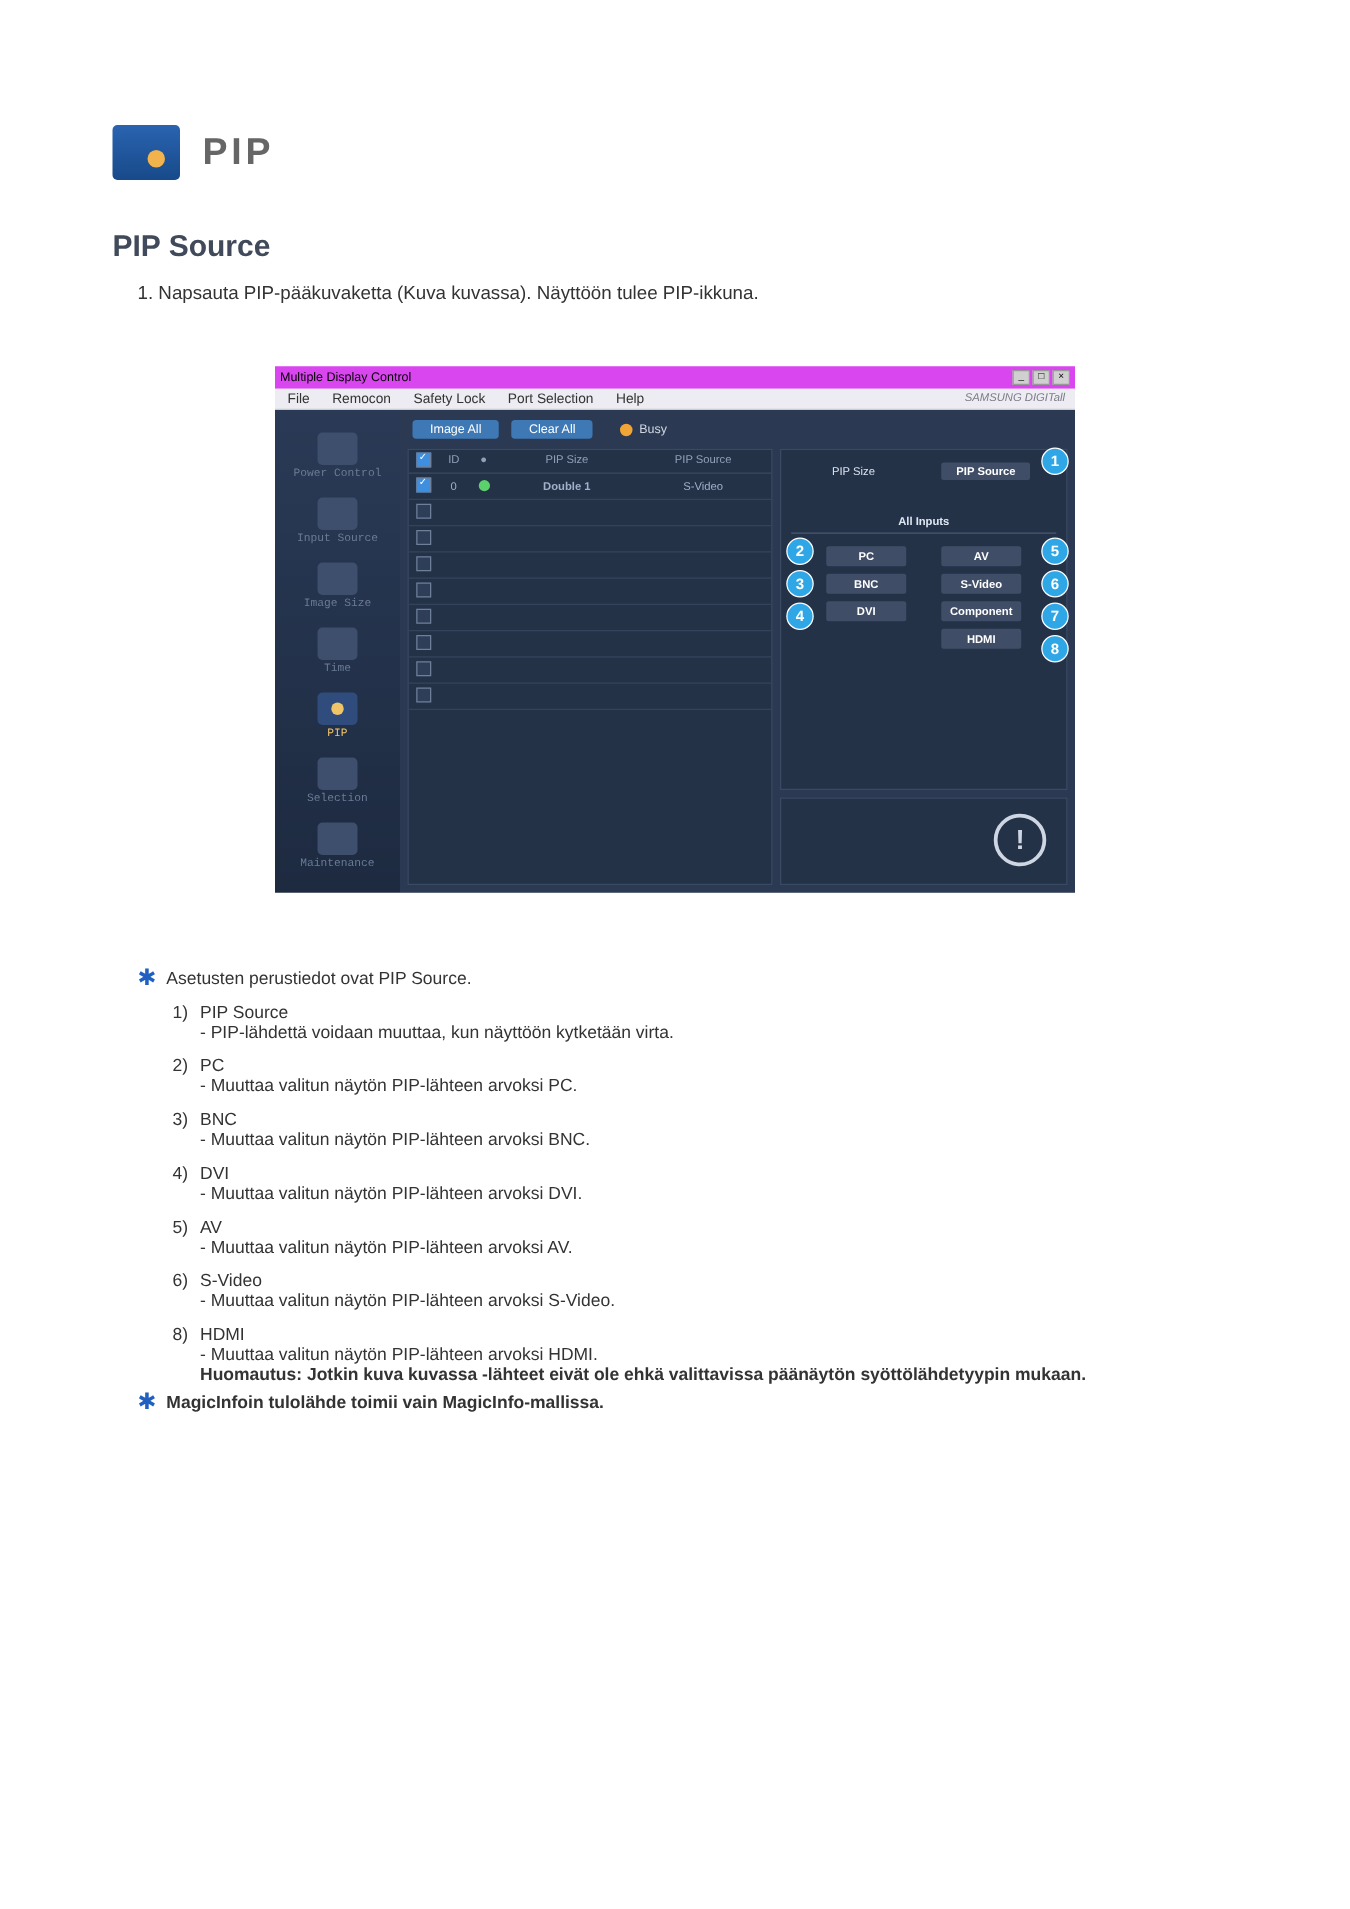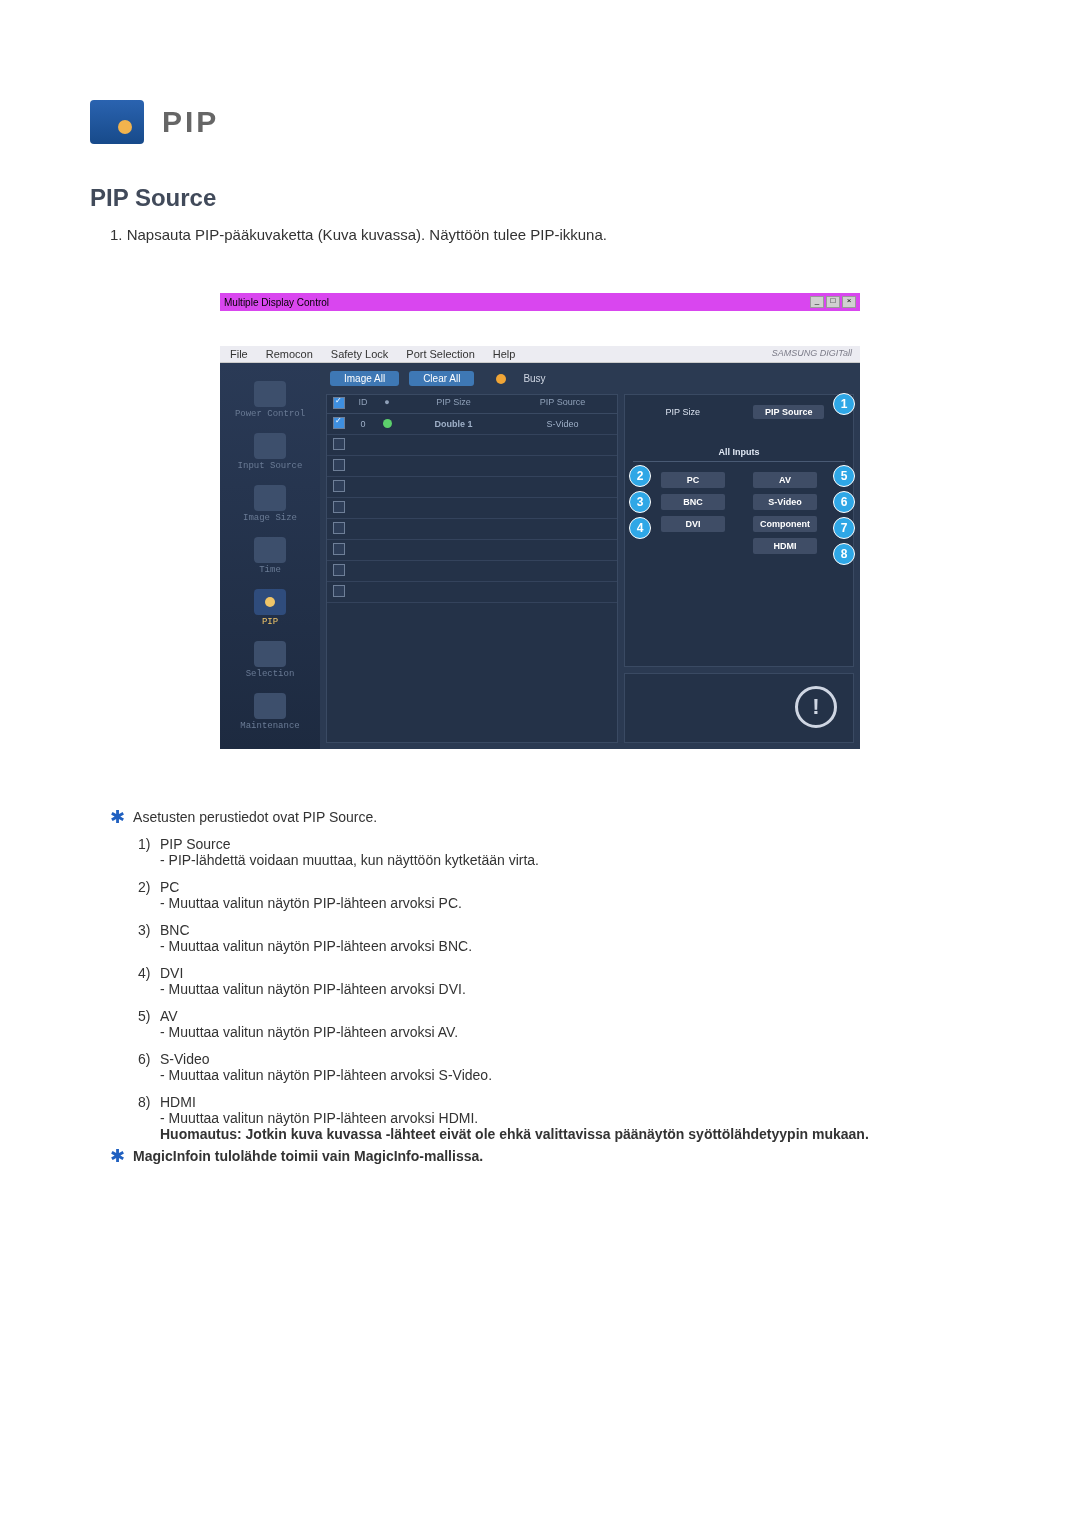--- a/index.html
+++ b/index.html
@@ -69,21 +69,20 @@
   .titlebar .wb { width:12px; height:10px; background:#d0d0d0; border:1px solid #999; font-size:8px; text-align:center; line-height:8px;}
   .menubar {
     background:#ececf2;
     font-size:11px;
     color:#333;
     display:flex;
     gap:18px;
     padding:2px 10px;
     border-bottom:1px solid #ccc;
     position:relative;
-    margin-top:35px;
   }
   .brand {
     position:absolute; right:8px; top:2px;
     font-size:9px; color:#7b7b88; font-style:italic;
   }
   .app-body {
     display:flex;
     background:#28364d;
   }
   .sidebar {
@@ -130,21 +129,21 @@
     padding:8px 10px;
   }
   .tool-btn {
     font-size:10px;
     color:#fff;
     background:#3e78b5;
     padding:2px 14px;
     border-radius:3px;
   }
   .busy {
-    display:flex; align-items:center; gap:17px;
+    display:flex; align-items:center; gap:5px;
     font-size:10px; color:#cfd6e3;
     margin-left:12px;
   }
   .busy-dot { width:10px;height:10px;border-radius:50%;background:#f0a536;}
   .grid-panels {
     display:flex;
     flex:1;
     padding:0 6px 6px 6px;
     gap:6px;
   }

